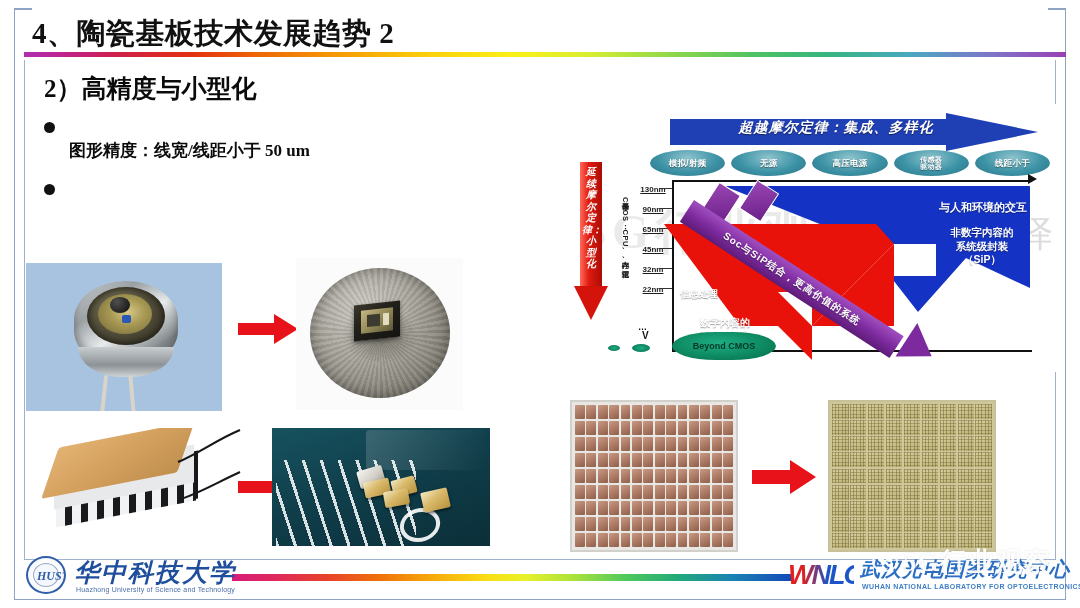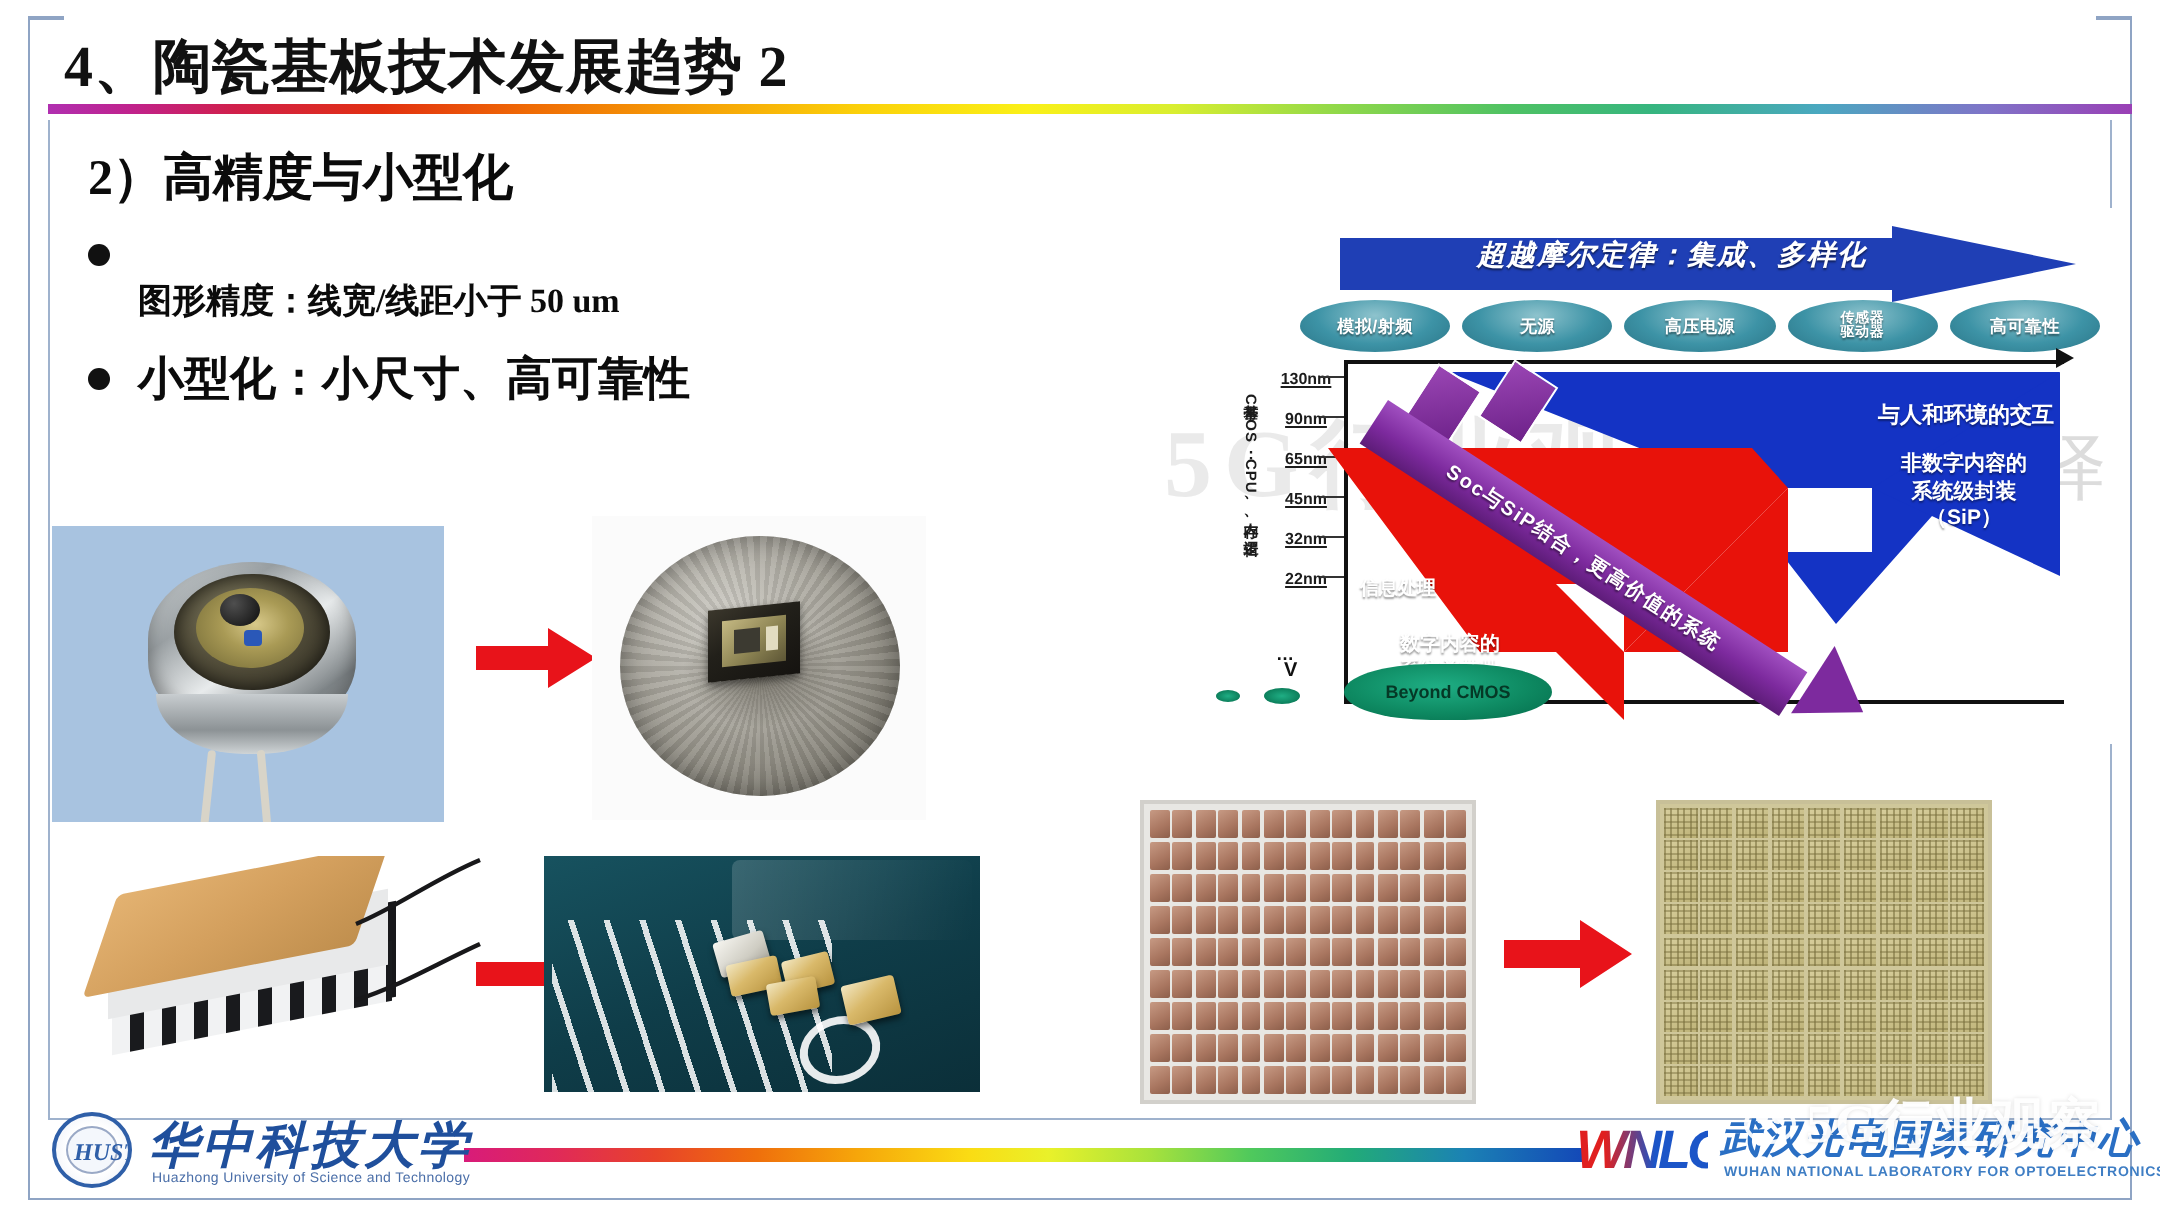--- a/index.html
+++ b/index.html
@@ -603,21 +603,20 @@
 
   <div class="subhead">2）高精度与小型化</div>
 
   <div class="bullets">
     <div class="bline">
       <div class="dot"></div>
     </div>
     <div class="bsub">图形精度：线宽/线距小于 50 um</div>
     <div class="bline">
       <div class="dot"></div>
-      <div class="btxt">小型化：小尺寸、高可靠性</div>
     </div>
   </div>
 
   <div class="ph photo-tocan">
     <div class="tocan-body"></div>
     <div class="tocan-rim"></div>
     <div class="tocan-cav"></div>
     <div class="tocan-die"></div>
     <div class="tocan-blue"></div>
     <div class="tocan-skirt"></div>
@@ -679,27 +678,32 @@
       <path d="M0 6 H276 V0 L368 19 L276 38 V32 H0 Z" fill="#1f3fb5"></path>
     </svg>
     <div class="banner-text">超越摩尔定律：集成、多样化</div>
 
     <div class="ovals">
       <div class="oval">模拟/射频</div>
       <div class="oval">无源</div>
       <div class="oval">高压电源</div>
       <div class="oval two-line" style="white-space:pre-line">传感器
 驱动器</div>
-      <div class="oval">高可靠性</div>
+      <div class="oval">线距小于</div>
     </div>
 
     <div class="axis-box"></div>
     <div class="axis-h"></div>
     <div class="axis-h-head"></div>
 
+    <div class="red-vert">
+      <div class="red-vert-body"></div>
+      <div class="red-vert-head"></div>
+      <div class="red-vert-text">延续摩尔定律：小型化</div>
+    </div>
 
     <div class="vert-label">基带CMOS：CPU、内存、逻辑</div>
 
     <div class="nm-col">
       <div class="nm">130nm</div>
       <div class="nm">90nm</div>
       <div class="nm">65nm</div>
       <div class="nm">45nm</div>
       <div class="nm">32nm</div>
       <div class="nm">22nm</div>

